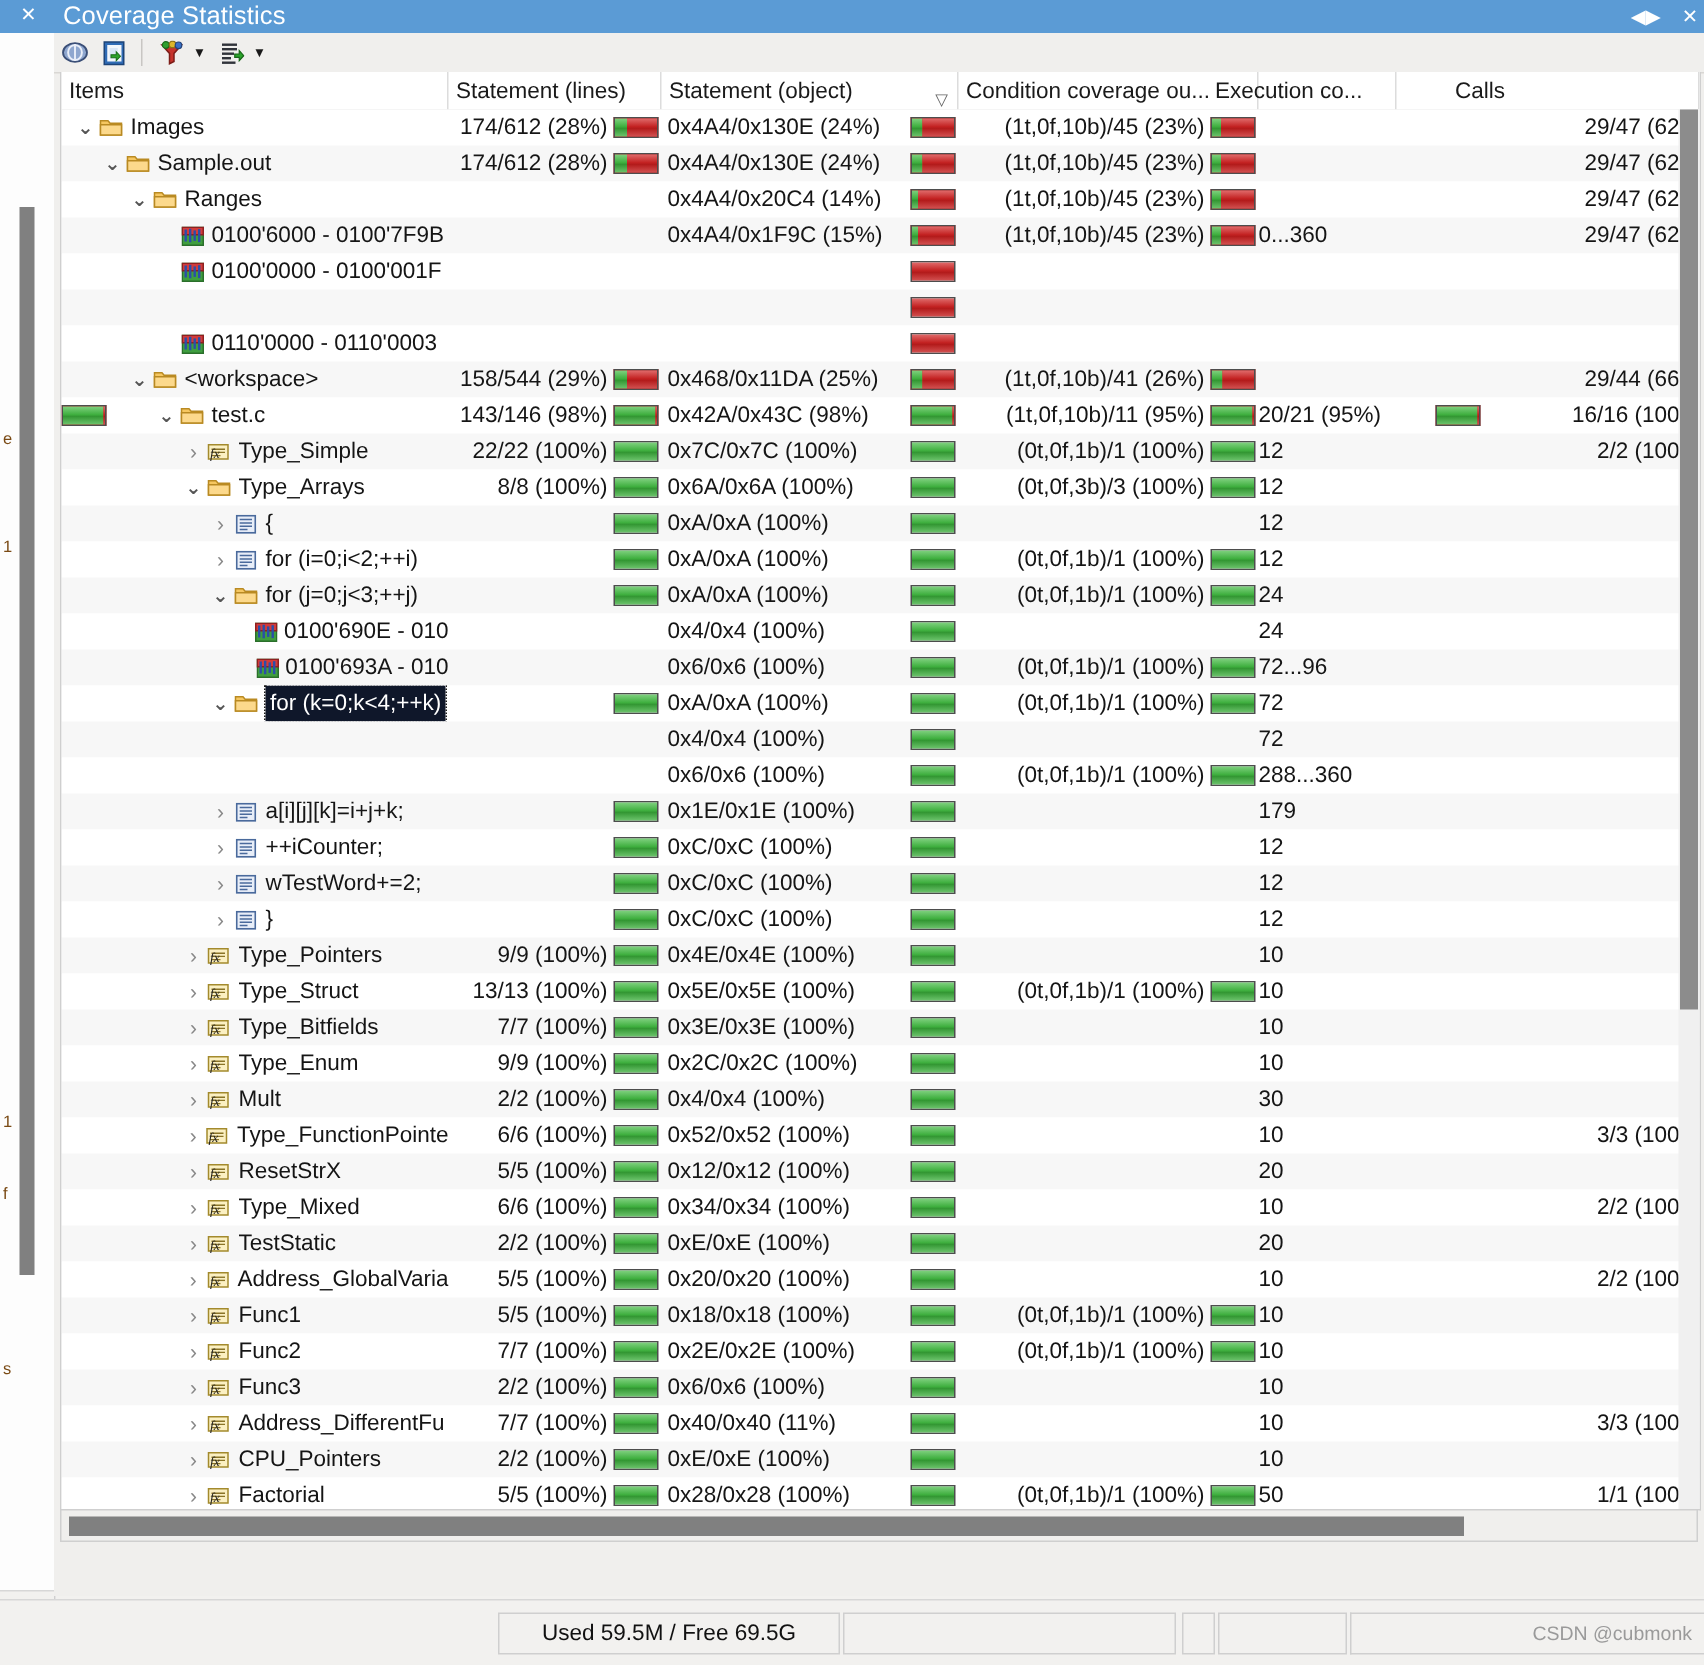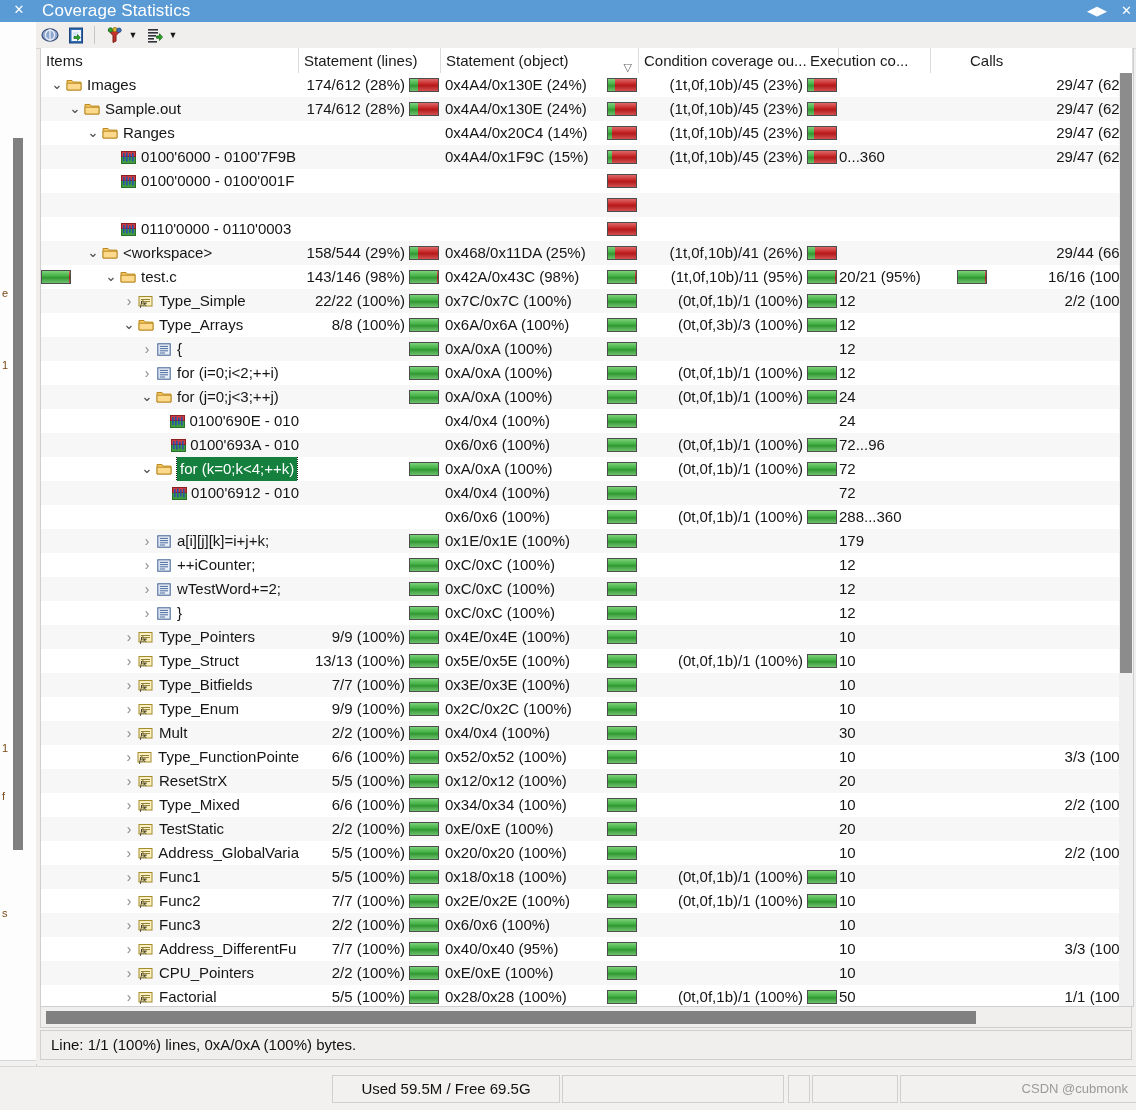--- a/index.html
+++ b/index.html
@@ -106,21 +106,21 @@
   
   .itemline{display:flex;align-items:center;height:24px;}
   .twisty{
     width:16px;height:24px;display:flex;align-items:center;justify-content:center;
     font-size:13px;color:#555;font-weight:bold;
   }
   .twisty.closed{color:#888;font-weight:normal;font-size:14px;}
   .ico{width:18px;height:24px;display:flex;align-items:center;justify-content:center;margin-right:4px;}
   .lbl{font-size:15px;line-height:24px;white-space:nowrap;}
   .lbl.sel{
-    background:#15803d;color:#fff;padding:0 3px;
+    background:#0f172a;color:#fff;padding:0 3px;
     outline:1px dotted #1a1a1a;outline-offset:0px;
   }
   
   .bar{
     position:absolute;top:5px;height:14px;width:30px;
     border:1px solid #4d4d4d;box-sizing:border-box;
     background:#d22;
   }
   .barfill{
     background:linear-gradient(to bottom,#7fd17f,#3faf3f 45%,#339733 55%,#6cc46c);
@@ -820,38 +820,20 @@
           <div class="cell c-cond">(0t,0f,1b)/1 (100%)</div>
           <div class="bar" style="left: 766px;">
             <div class="bar-inner">
               <div class="barfill" style="width:100%"></div>
             </div>
           </div>
           <div class="cell c-exec">72</div>
           <div class="cell c-calls"></div>
         </div>
         <div class="row alt">
-          <div class="cell c-items" style="width: 258px;">
-            <div class="itemline" style="padding-left: 116px;">
-              <span class="twisty"></span>
-              <span class="ico">
-                <svg width="15" height="13" viewBox="0 0 15 13">
-                  <rect x="0.5" y="0.5" width="14" height="12" fill="#3f9e3f" stroke="#2b6f2b"></rect>
-                  <rect x="0.5" y="0.5" width="14" height="5" fill="#d23b3b" stroke="#8e2020"></rect>
-                  <g fill="#2b4ea8">
-                    <rect x="2" y="2" width="1.6" height="8"></rect>
-                    <rect x="5" y="1.5" width="1.6" height="9"></rect>
-                    <rect x="8" y="2.6" width="1.6" height="7"></rect>
-                    <rect x="11" y="1.8" width="1.6" height="8.6"></rect>
-                  </g>
-                </svg>
-              </span>
-              <span class="lbl">0100'6912 - 010</span>
-            </div>
-          </div>
           <div class="cell c-stmt-l"></div>
           <div class="cell c-stmt-o">0x4/0x4 (100%)</div>
           <div class="bar" style="left: 566px;">
             <div class="bar-inner">
               <div class="barfill" style="width:100%"></div>
             </div>
           </div>
           <div class="cell c-cond"></div>
           <div class="cell c-exec">72</div>
           <div class="cell c-calls"></div>
@@ -1483,21 +1465,21 @@
               </span>
               <span class="lbl">Address_DifferentFu</span>
             </div>
           </div>
           <div class="cell c-stmt-l">7/7 (100%)</div>
           <div class="bar" style="left: 368px;">
             <div class="bar-inner">
               <div class="barfill" style="width:100%"></div>
             </div>
           </div>
-          <div class="cell c-stmt-o">0x40/0x40 (95%)</div>
+          <div class="cell c-stmt-o">0x40/0x40 (11%)</div>
           <div class="bar" style="left: 566px;">
             <div class="bar-inner">
               <div class="barfill" style="width:100%"></div>
             </div>
           </div>
           <div class="cell c-cond"></div>
           <div class="cell c-exec">10</div>
           <div class="cell c-calls">3/3 (100%</div>
         </div>
         <div class="row alt">
@@ -1576,21 +1558,20 @@
       </div>
     <div id="v-scroll">
       <div id="v-thumb"></div>
     </div>
   </div>
 
   <div id="h-scroll-wrap">
     <div id="h-thumb"></div>
   </div>
 
-  <div id="statusline">Line: 1/1 (100%) lines, 0xA/0xA (100%) bytes.</div>
 </div>
 
 <div id="botbar">
   <div class="botcell" id="bot-mem">Used 59.5M / Free 69.5G</div>
   <div class="botcell" id="bot-b"></div>
   <div class="botcell" id="bot-c"></div>
   <div class="botcell" id="bot-d"></div>
   <div class="botcell" id="bot-e">CSDN @cubmonk</div>
 </div>
 

